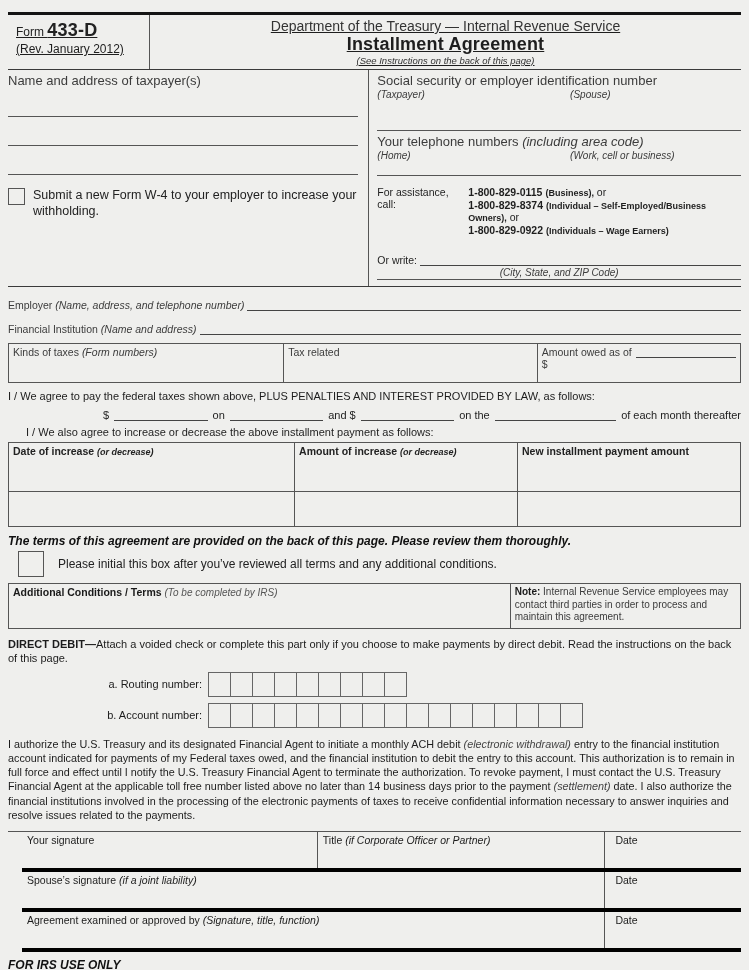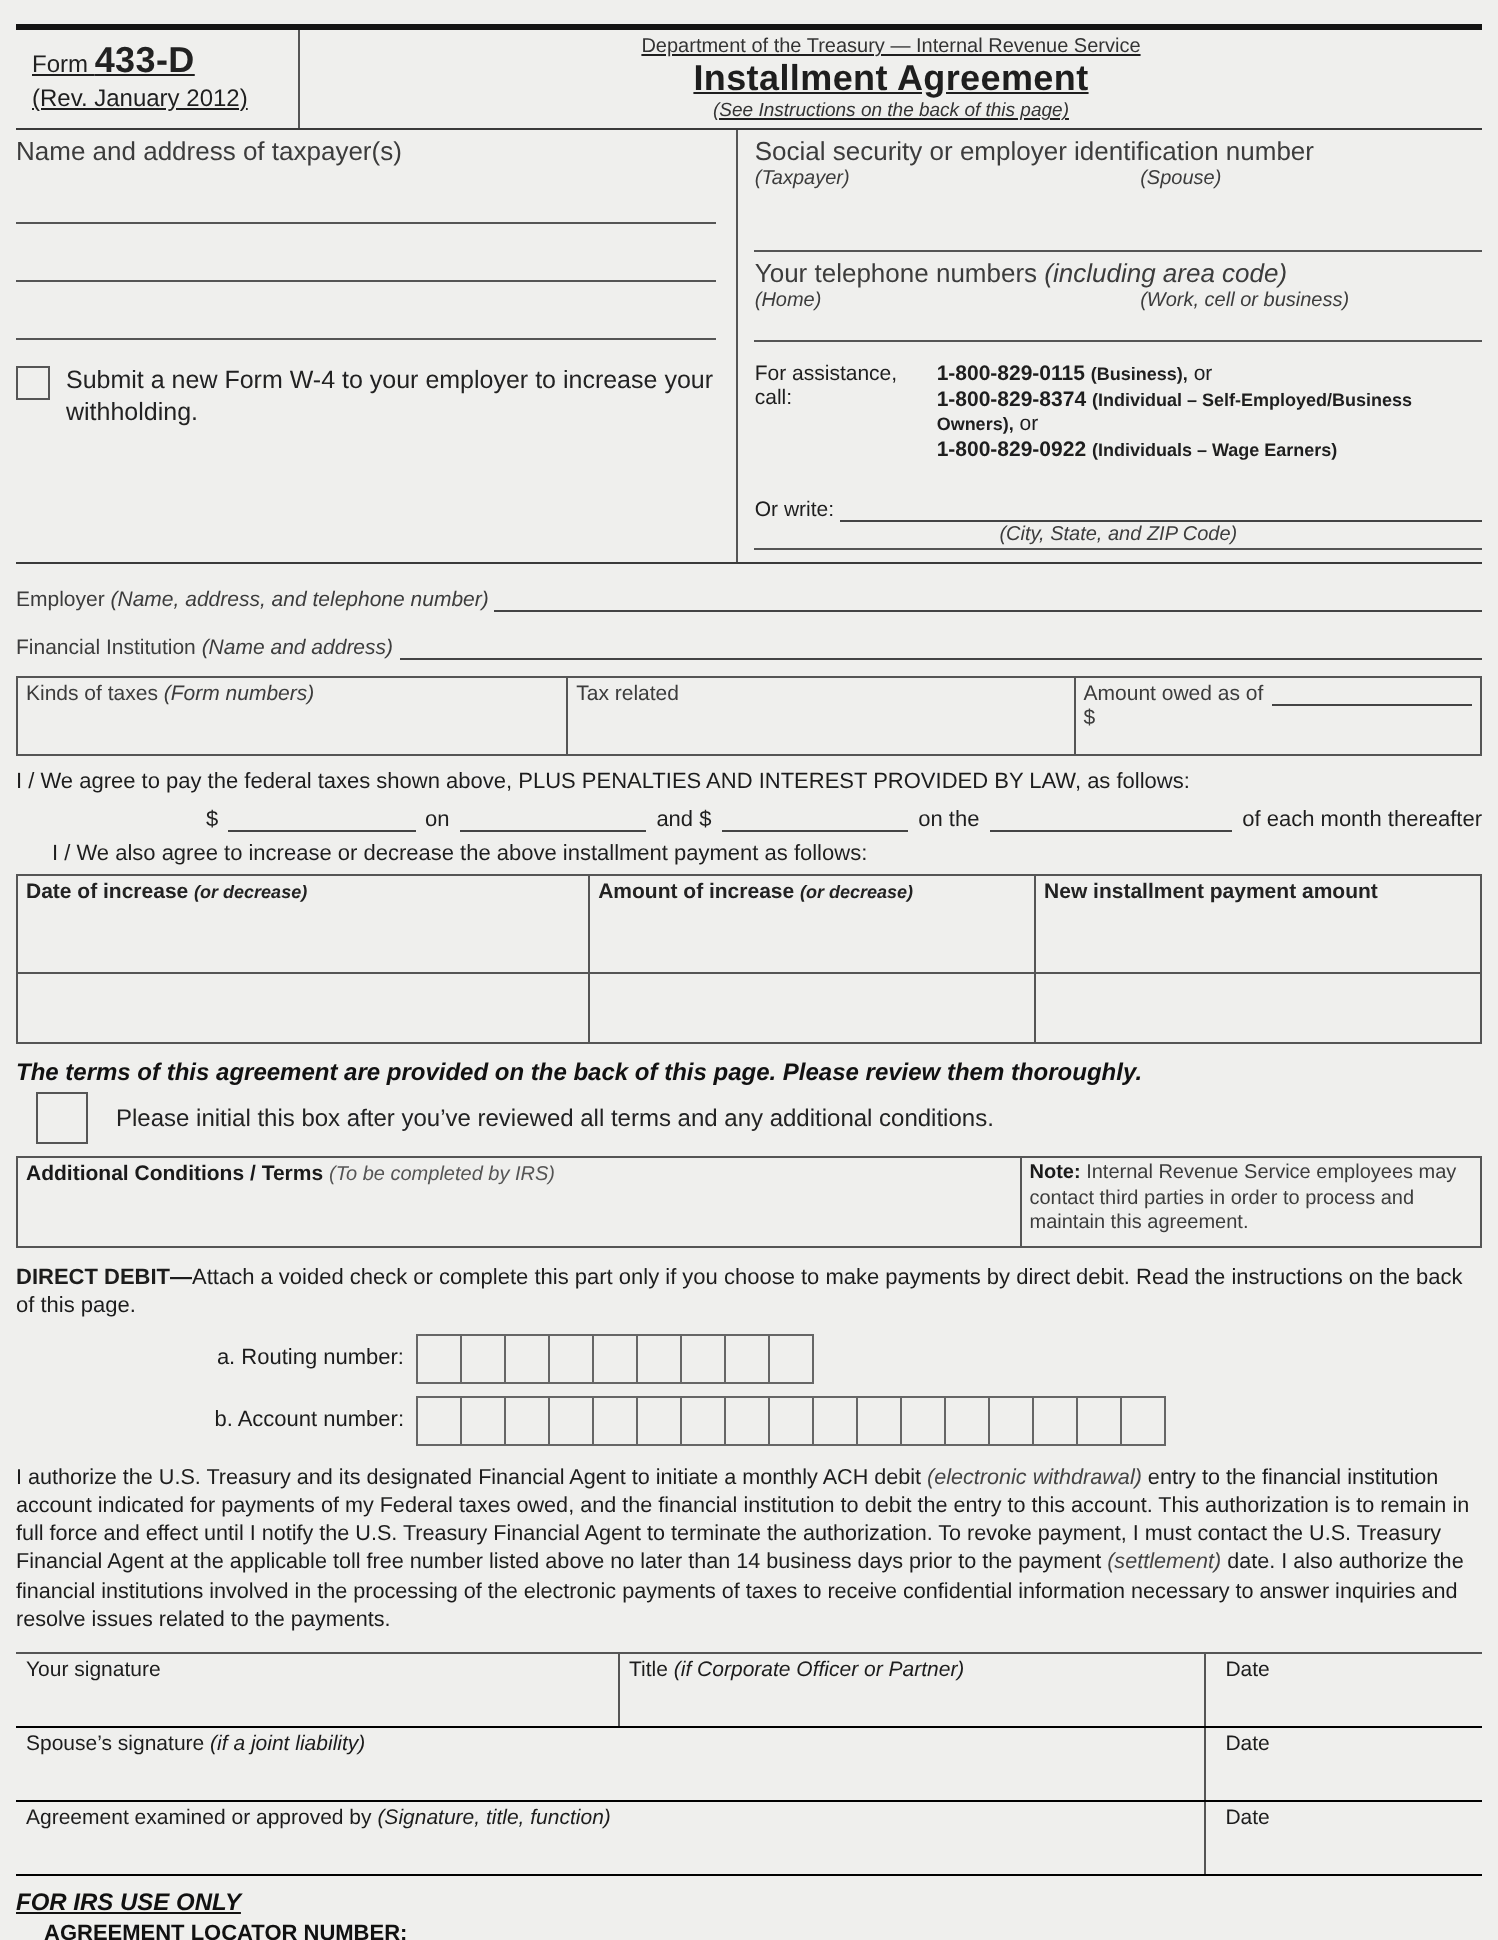--- a/index.html
+++ b/index.html
@@ -14,21 +14,21 @@
   .page { padding: 10px 8px 0 8px; }
   .rule-thick { height: 3px; background: #141414; margin-top: 2px; }
 
   
   .hdr { display: flex; border-bottom: 1.5px solid #3a3a3a; text-decoration: underline; }
   .hdr-left { width: 142px; border-right: 1px solid #555; padding: 5px 4px 4px 8px; }
   .hdr-left .frm { font-size: 12px; color: #222; }
   .hdr-left .frm b { font-size: 18px; letter-spacing: 0.2px; }
   .hdr-left .rev { font-size: 12px; margin-top: 1px; }
   .hdr-center { flex: 1; text-align: center; padding: 3px 0 3px 0; }
-  .hdr-center .dept { font-size: 10px; color: #333; }
+  .hdr-center .dept { font-size: 14px; color: #333; }
   .hdr-center .title { font-size: 18px; font-weight: bold; letter-spacing: 0.2px; }
   .hdr-center .subtitle { font-size: 9.5px; font-style: italic; color: #333; }
 
   
   .twocol { display: flex; border-bottom: 1.5px solid #3a3a3a; }
   .col-l { width: 49.3%; border-right: 1px solid #555; padding: 3px 10px 10px 0; }
   .col-r { width: 50.7%; padding: 3px 0 6px 8px; }
   .lbl { font-size: 13px; color: #3c3c3c; }
   .lbl i, .hint { font-style: italic; }
   .write-line { height: 29px; border-bottom: 1px solid #555; }
@@ -95,21 +95,21 @@
   .boxrow .blabel { width: 200px; text-align: right; font-size: 11px; padding-right: 6px; color: #1c1c1c; }
   .cells { display: flex; }
   .cells .bc { width: 23px; height: 25px; border: 1px solid #666; margin-left: -1px; background: transparent; }
   .cells .bc:first-child { margin-left: 0; }
 
   .auth { font-size: 10.8px; line-height: 1.32; margin-top: 9px; color: #1c1c1c; }
   .auth i { color: #444; }
 
   
   .sig { margin-top: 9px; border-top: 1px solid #555; }
-  .sig .srow { display: flex; border-bottom: 1px solid #000000; }
+  .sig .srow { display: flex; border-bottom: 4px solid #000000; margin-left: 14px; }
   .sig .scell { padding: 2px 5px; font-size: 10.5px; color: #1c1c1c; height: 36px; }
   .sig .scell + .scell { border-left: 1px solid #555; }
   .sig .s-name { width: 41%; }
   .sig .s-title { width: 40%; }
   .sig .s-wide { width: 81%; }
   .sig .s-date { width: 19%; padding-left: 10px; }
 
   
   .irs { margin-top: 6px; padding-bottom: 4px; }
   .irs-head { font-size: 12px; font-weight: bold; font-style: italic; text-decoration: underline; color: #111; }

